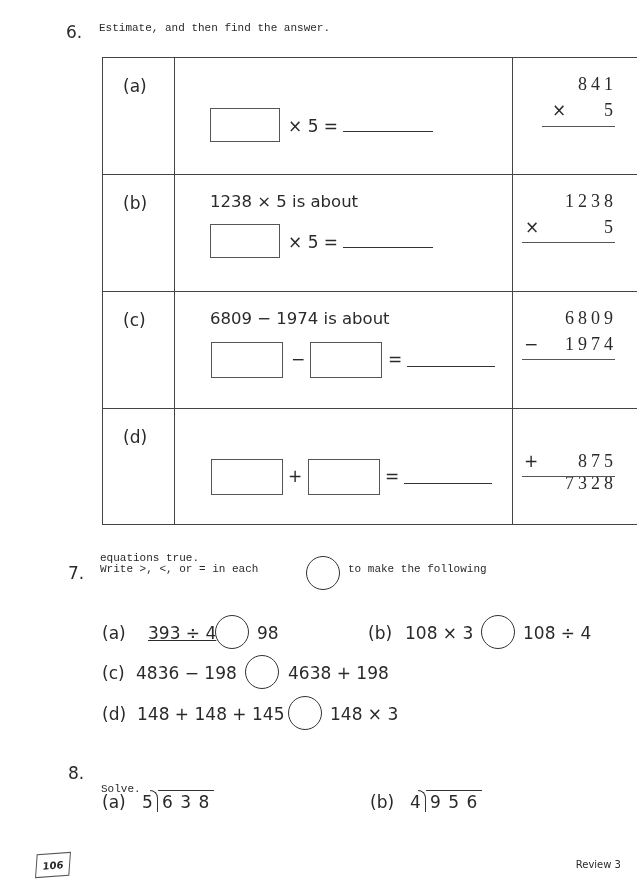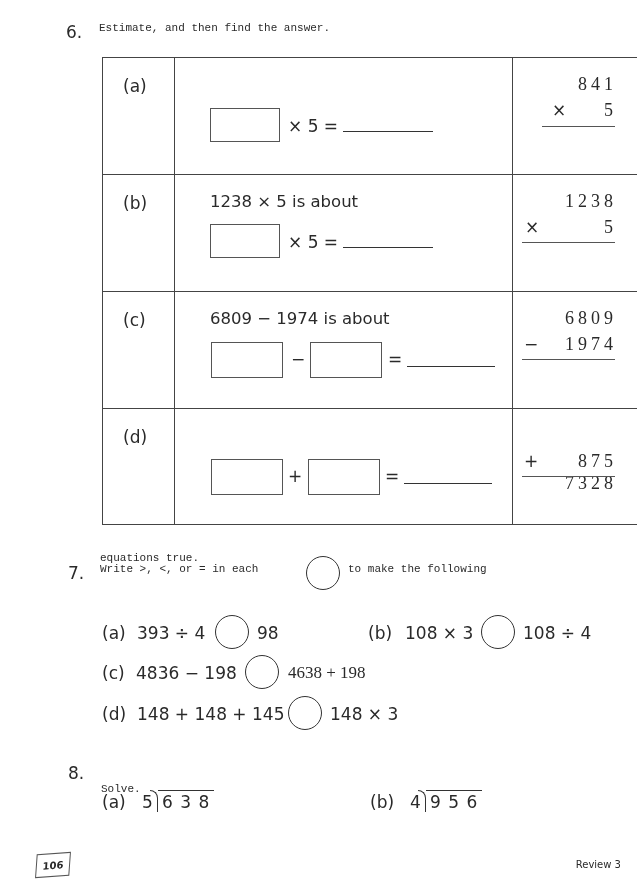--- a/index.html
+++ b/index.html
@@ -110,33 +110,33 @@
   </div>
 </div>
 
 <div class="abs qnum" style="left:68px; top:563px;">7.</div>
 <div class="abs qtext" style="left:100px; top:563px; white-space:nowrap;">Write &gt;, &lt;, or = in each</div>
 <div class="circle" style="left:306px; top:556px;"></div>
 <div class="abs qtext" style="left:348px; top:563px; white-space:nowrap;">to make the following</div>
 <div class="abs qtext" style="left:100px; top:552px;">equations true.</div>
 
 <div class="q7item" style="left:102px; top:623px;">(a)</div>
-<div class="q7item" style="left:137px; top:623px;">393 ÷ 4</div>
+<div class="q7item" style="left:148px; top:623px;text-decoration:underline;">393 ÷ 4</div>
 <div class="circle" style="left:215px; top:615px;"></div>
 <div class="q7item" style="left:257px; top:623px;">98</div>
 
 <div class="q7item" style="left:368px; top:623px;">(b)</div>
 <div class="q7item" style="left:405px; top:623px;text-align:center;">108 × 3</div>
 <div class="circle" style="left:481px; top:615px;"></div>
 <div class="q7item" style="left:523px; top:623px;">108 ÷ 4</div>
 
 <div class="q7item" style="left:102px; top:663px;">(c)</div>
 <div class="q7item" style="left:136px; top:663px;">4836 − 198</div>
 <div class="circle" style="left:245px; top:655px;"></div>
-<div class="q7item" style="left:288px; top:663px;font-family:Liberation Serif, serif;">4638 + 198</div>
+<div class="q7item" style="left:288px; top:663px;">4638 + 198</div>
 
 <div class="q7item" style="left:102px; top:704px;">(d)</div>
 <div class="q7item" style="left:137px; top:704px;">148 + 148 + 145</div>
 <div class="circle" style="left:288px; top:696px;"></div>
 <div class="q7item" style="left:330px; top:704px;">148 × 3</div>
 
 <div class="abs qnum" style="left:68px; top:763px;">8.</div>
 <div class="abs qtext" style="left:101px; top:763px;margin-top:20px;">Solve.</div>
 
 <div class="div-item" style="left:102px; top:792px;">(a)</div>

